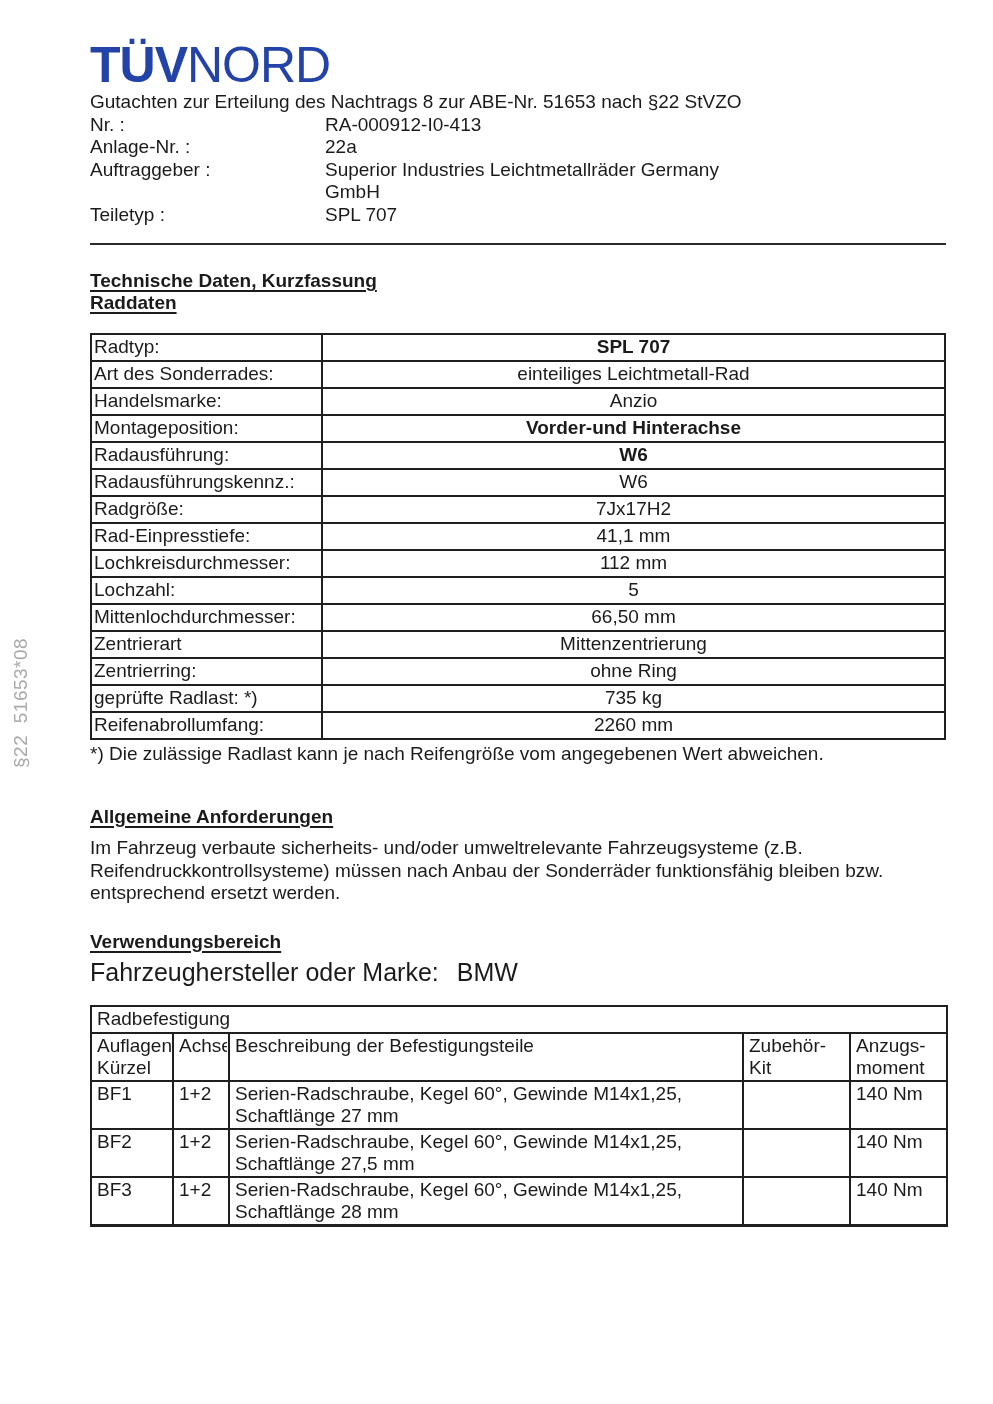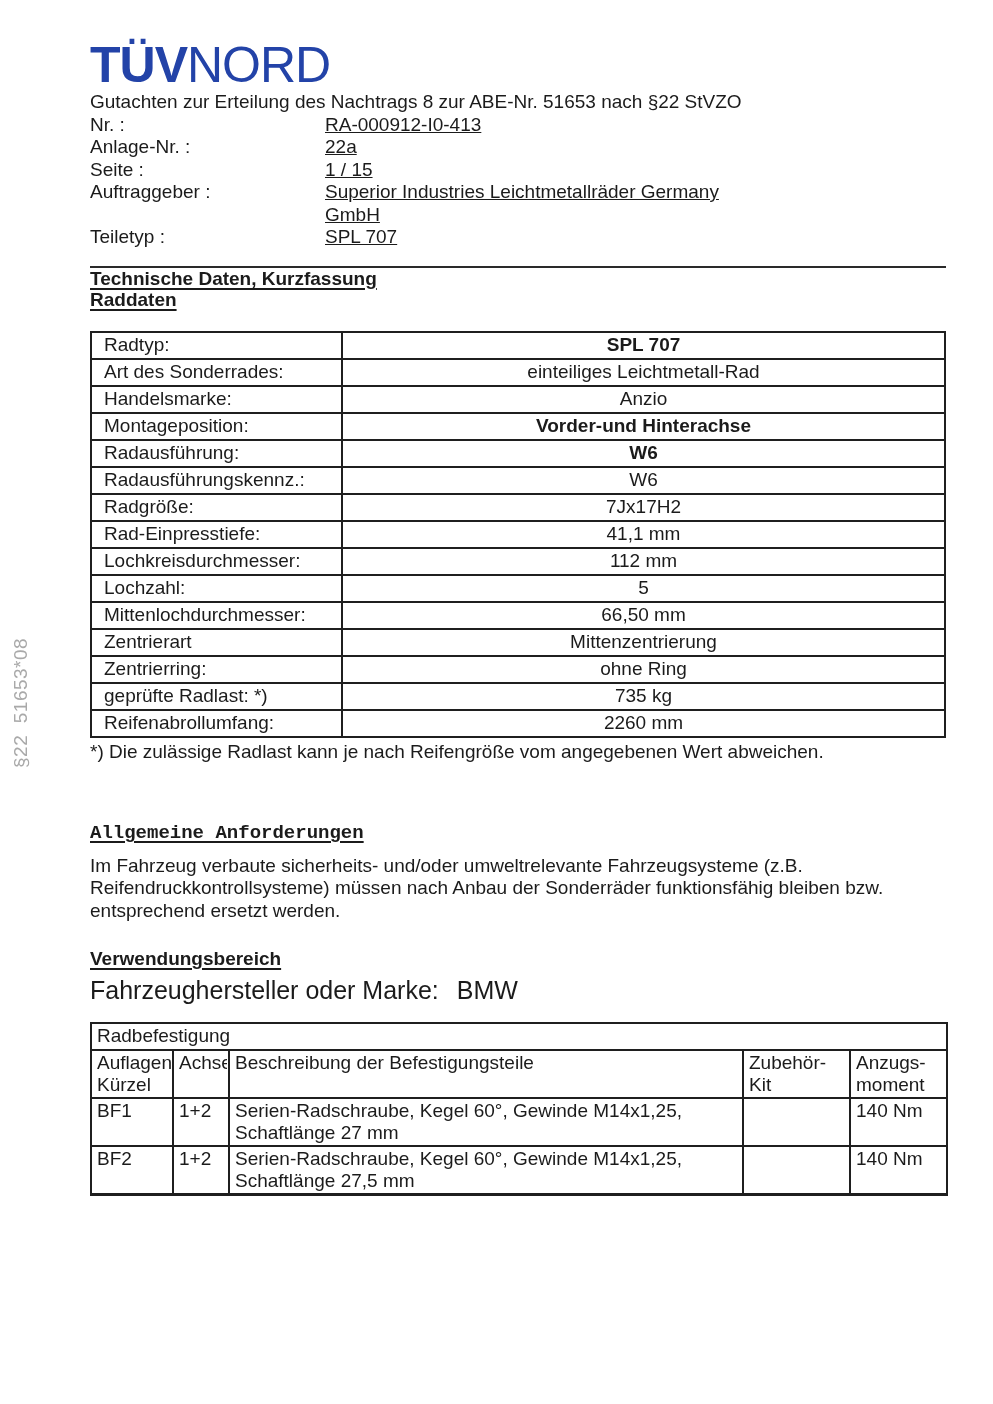--- a/index.html
+++ b/index.html
@@ -18,34 +18,34 @@
     transform:rotate(-90deg);transform-origin:0 0;
     font-size:19px;color:var(--side-gray);white-space:pre;letter-spacing:0.5px;
   }
   .content{position:absolute;left:90px;top:42px;width:856px;}
   .logo{font-size:50px;line-height:46px;color:var(--logo-blue);letter-spacing:-1px;white-space:nowrap;}
   .logo .tuv{font-weight:bold;}
   .logo .nord{font-weight:normal;}
   .doc-head{font-size:19px;line-height:22.5px;margin-top:3px;}
   .field-row{display:flex;}
   .field-label{flex:0 0 235px;}
-  .field-value{white-space:pre-line;text-decoration:underline;}
+  .field-value{white-space:pre-line;}
   .rule{border:none;border-top:2px solid #2a2a2a;margin:17px 0 0 0;}
   .sec-heading{font-size:19px;line-height:21.5px;font-weight:bold;}
   .sec-heading span{text-decoration:underline;text-decoration-thickness:2px;text-underline-offset:3px;}
-  .mt-tech{}
-  .mt-general{margin-top:60px;font-family:Liberation Mono, monospace;}
+  .mt-tech{margin-top:25px;}
+  .mt-general{margin-top:40px;}
   .mt-usage{margin-top:26px;}
   .para{font-size:19px;line-height:22.5px;white-space:pre-line;margin-top:10px;}
   .usage-line{font-size:25px;line-height:22.5px;margin-top:9px;}
   .usage-line .usage-value{margin-left:18px;}
   table{border-collapse:collapse;table-layout:fixed;width:856px;font-size:19px;}
   td,th{border:2px solid var(--border);line-height:22px;vertical-align:top;overflow:hidden;}
   .t1{margin-top:20px;}
-  .t1 td{height:23px;padding:1px 12px;margin-left:48px;}
+  .t1 td{height:23px;padding:1px 2px;margin-left:48px;}
   .t1 .lbl{width:225px;text-align:left;}
   .t1 .val{text-align:center;}
   .t1 tr.bv .val{font-weight:bold;}
   .footnote{font-size:19px;line-height:22.5px;margin-top:3px;}
   .t2{margin-top:21px;border-bottom:3px solid var(--border);}
   .t2 td,.t2 th{padding:1px 5px;font-weight:normal;text-align:left;white-space:pre-line;border-radius:7px;}
   .t2 .title-cell{height:23px;}
   .t2 .hdr-row th{height:42px;}
   .t2 .data-row td{height:42px;}
 </style>
@@ -62,24 +62,20 @@
     <div class="head-title">Gutachten zur Erteilung des Nachtrags 8 zur ABE-Nr. 51653 nach §22 StVZO</div>
     <div class="field-row">
       <div class="field-label">Nr. :</div>
       <div class="field-value">RA-000912-I0-413</div>
     </div>
     <div class="field-row">
       <div class="field-label">Anlage-Nr. :</div>
       <div class="field-value">22a</div>
     </div>
     <div class="field-row">
-      <div class="field-label">Seite :</div>
-      <div class="field-value">1 / 15</div>
-    </div>
-    <div class="field-row">
       <div class="field-label">Auftraggeber :</div>
       <div class="field-value">Superior Industries Leichtmetallräder Germany
 GmbH</div>
     </div>
     <div class="field-row">
       <div class="field-label">Teiletyp :</div>
       <div class="field-value">SPL 707</div>
     </div>
   </div>
 
@@ -195,16 +191,24 @@
         <td>140 Nm</td>
       </tr>
       <tr class="data-row">
         <td>BF2</td>
         <td>1+2</td>
         <td>Serien-Radschraube, Kegel 60°, Gewinde M14x1,25,
 Schaftlänge 27,5 mm</td>
         <td></td>
         <td>140 Nm</td>
       </tr>
+      <tr class="data-row">
+        <td>BF3</td>
+        <td>1+2</td>
+        <td>Serien-Radschraube, Kegel 60°, Gewinde M14x1,25,
+Schaftlänge 28 mm</td>
+        <td></td>
+        <td>140 Nm</td>
+      </tr>
     </tbody>
   </table>
 
 </div>
 
 </body></html>

